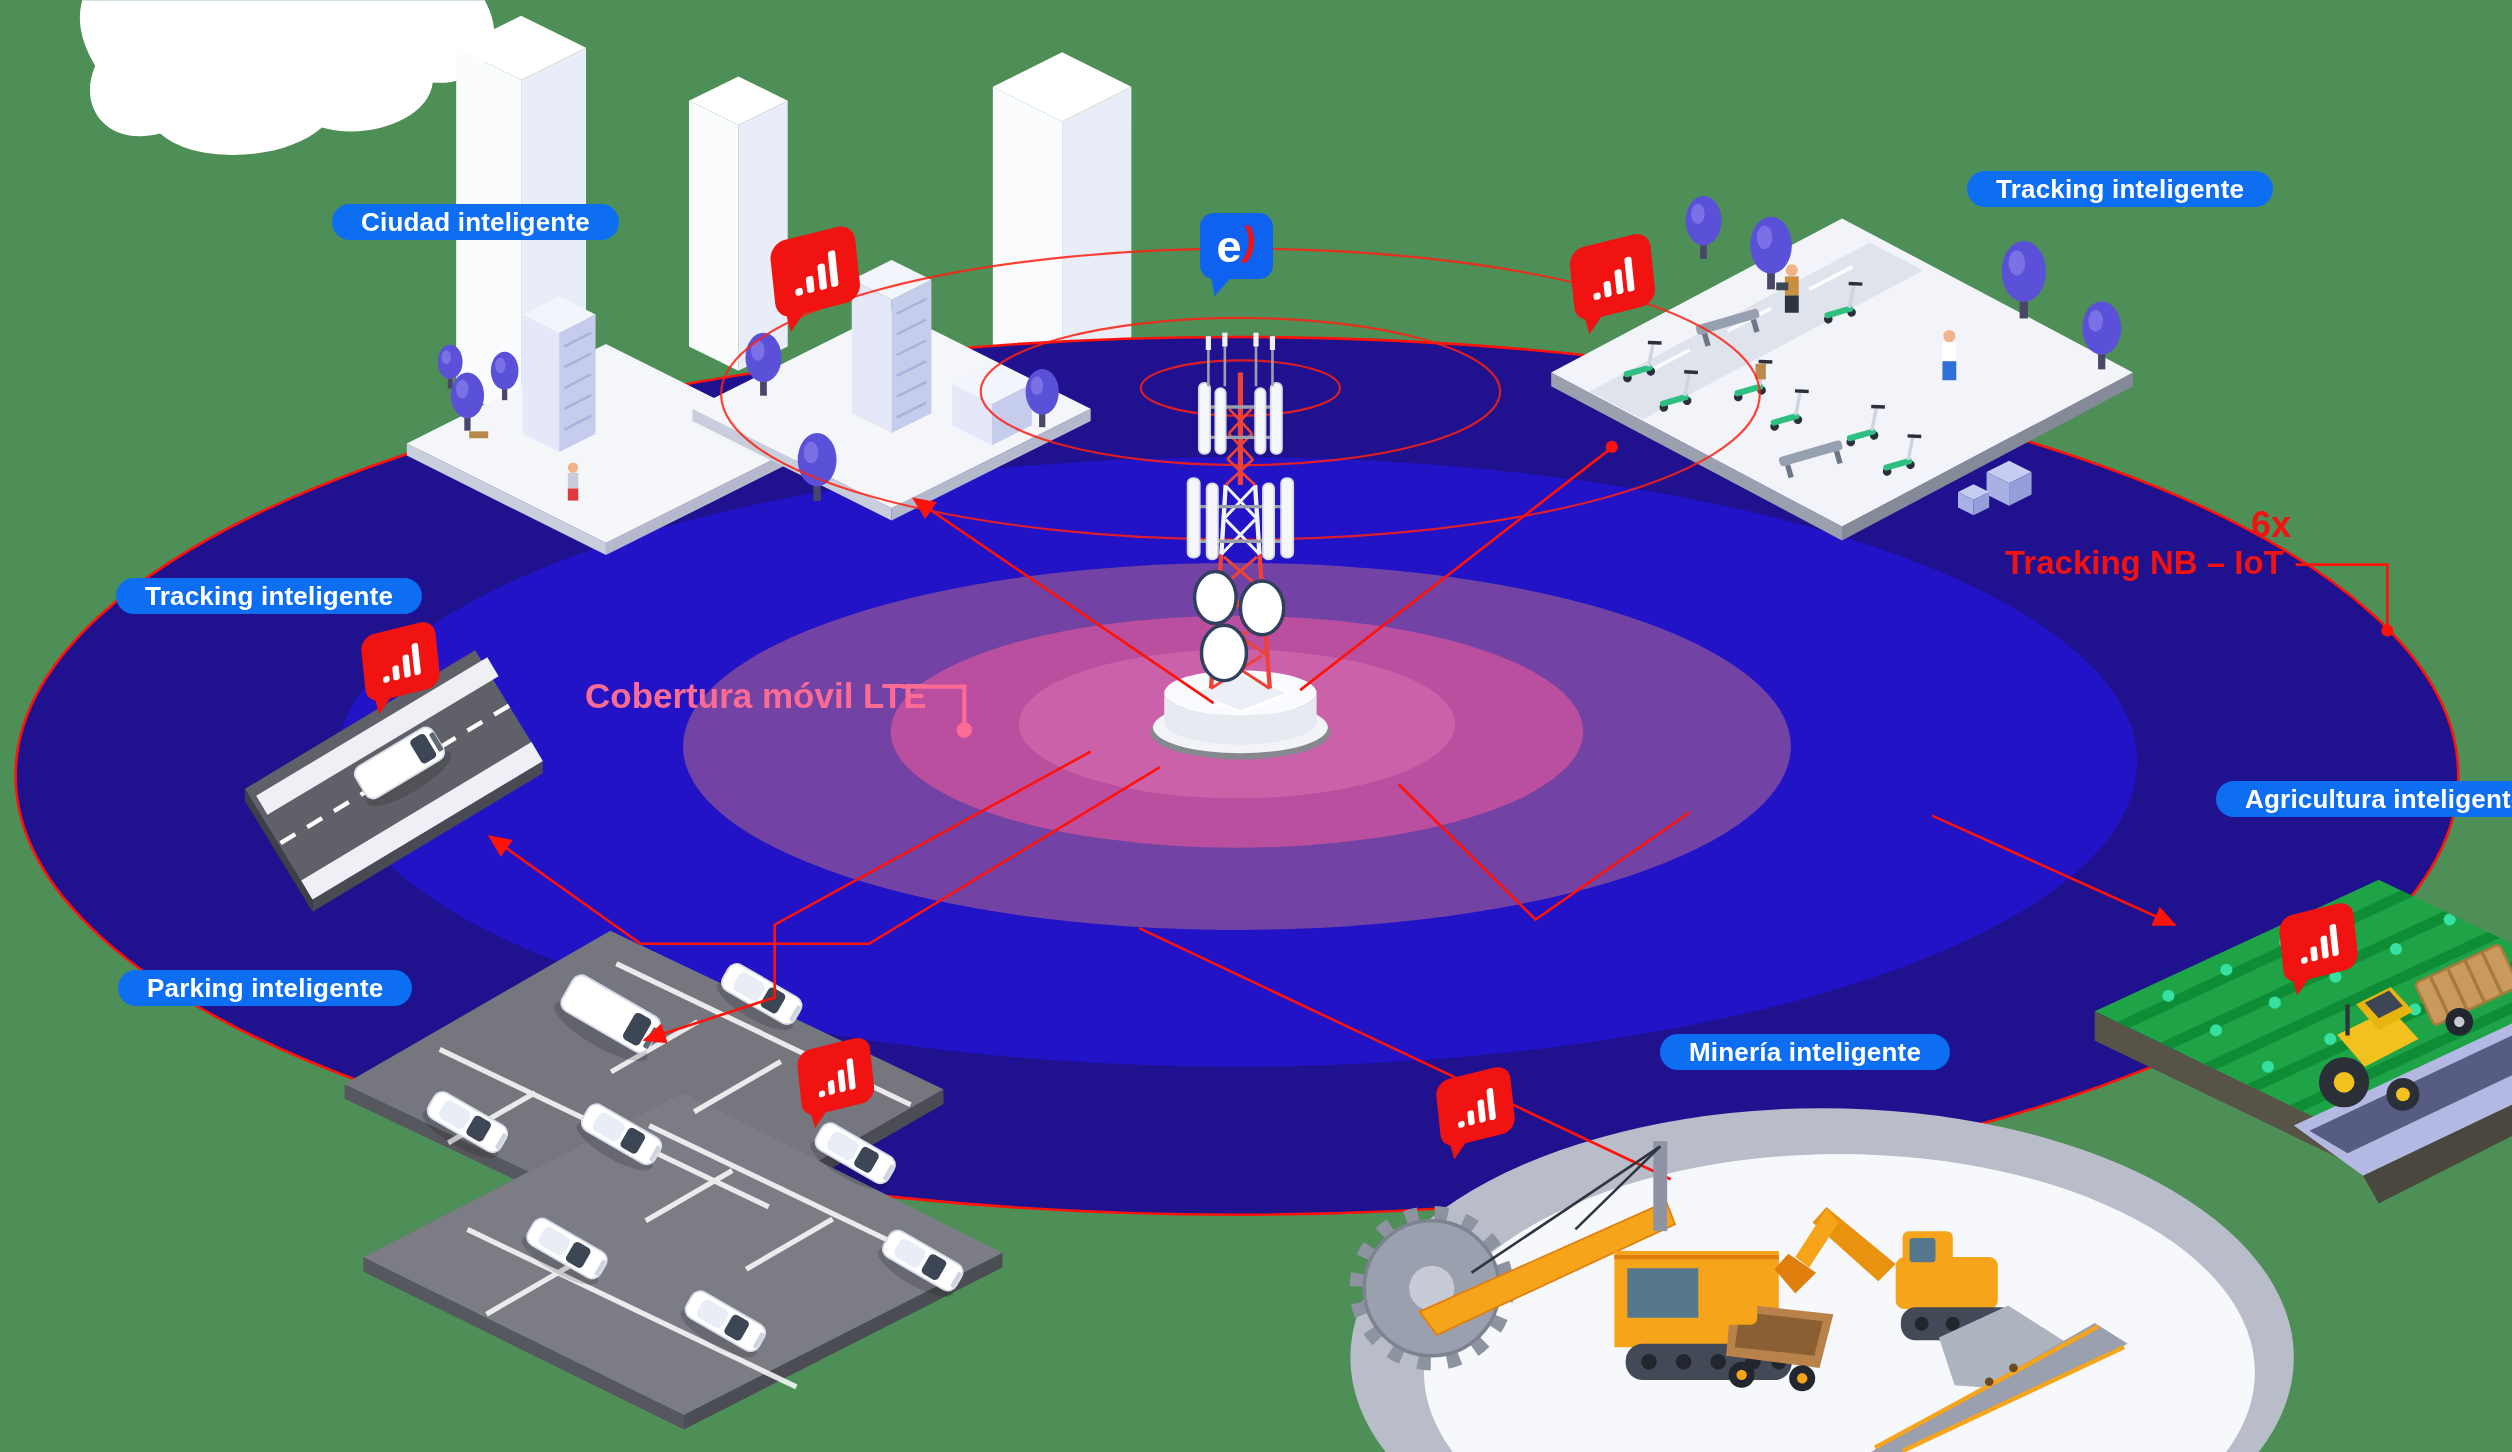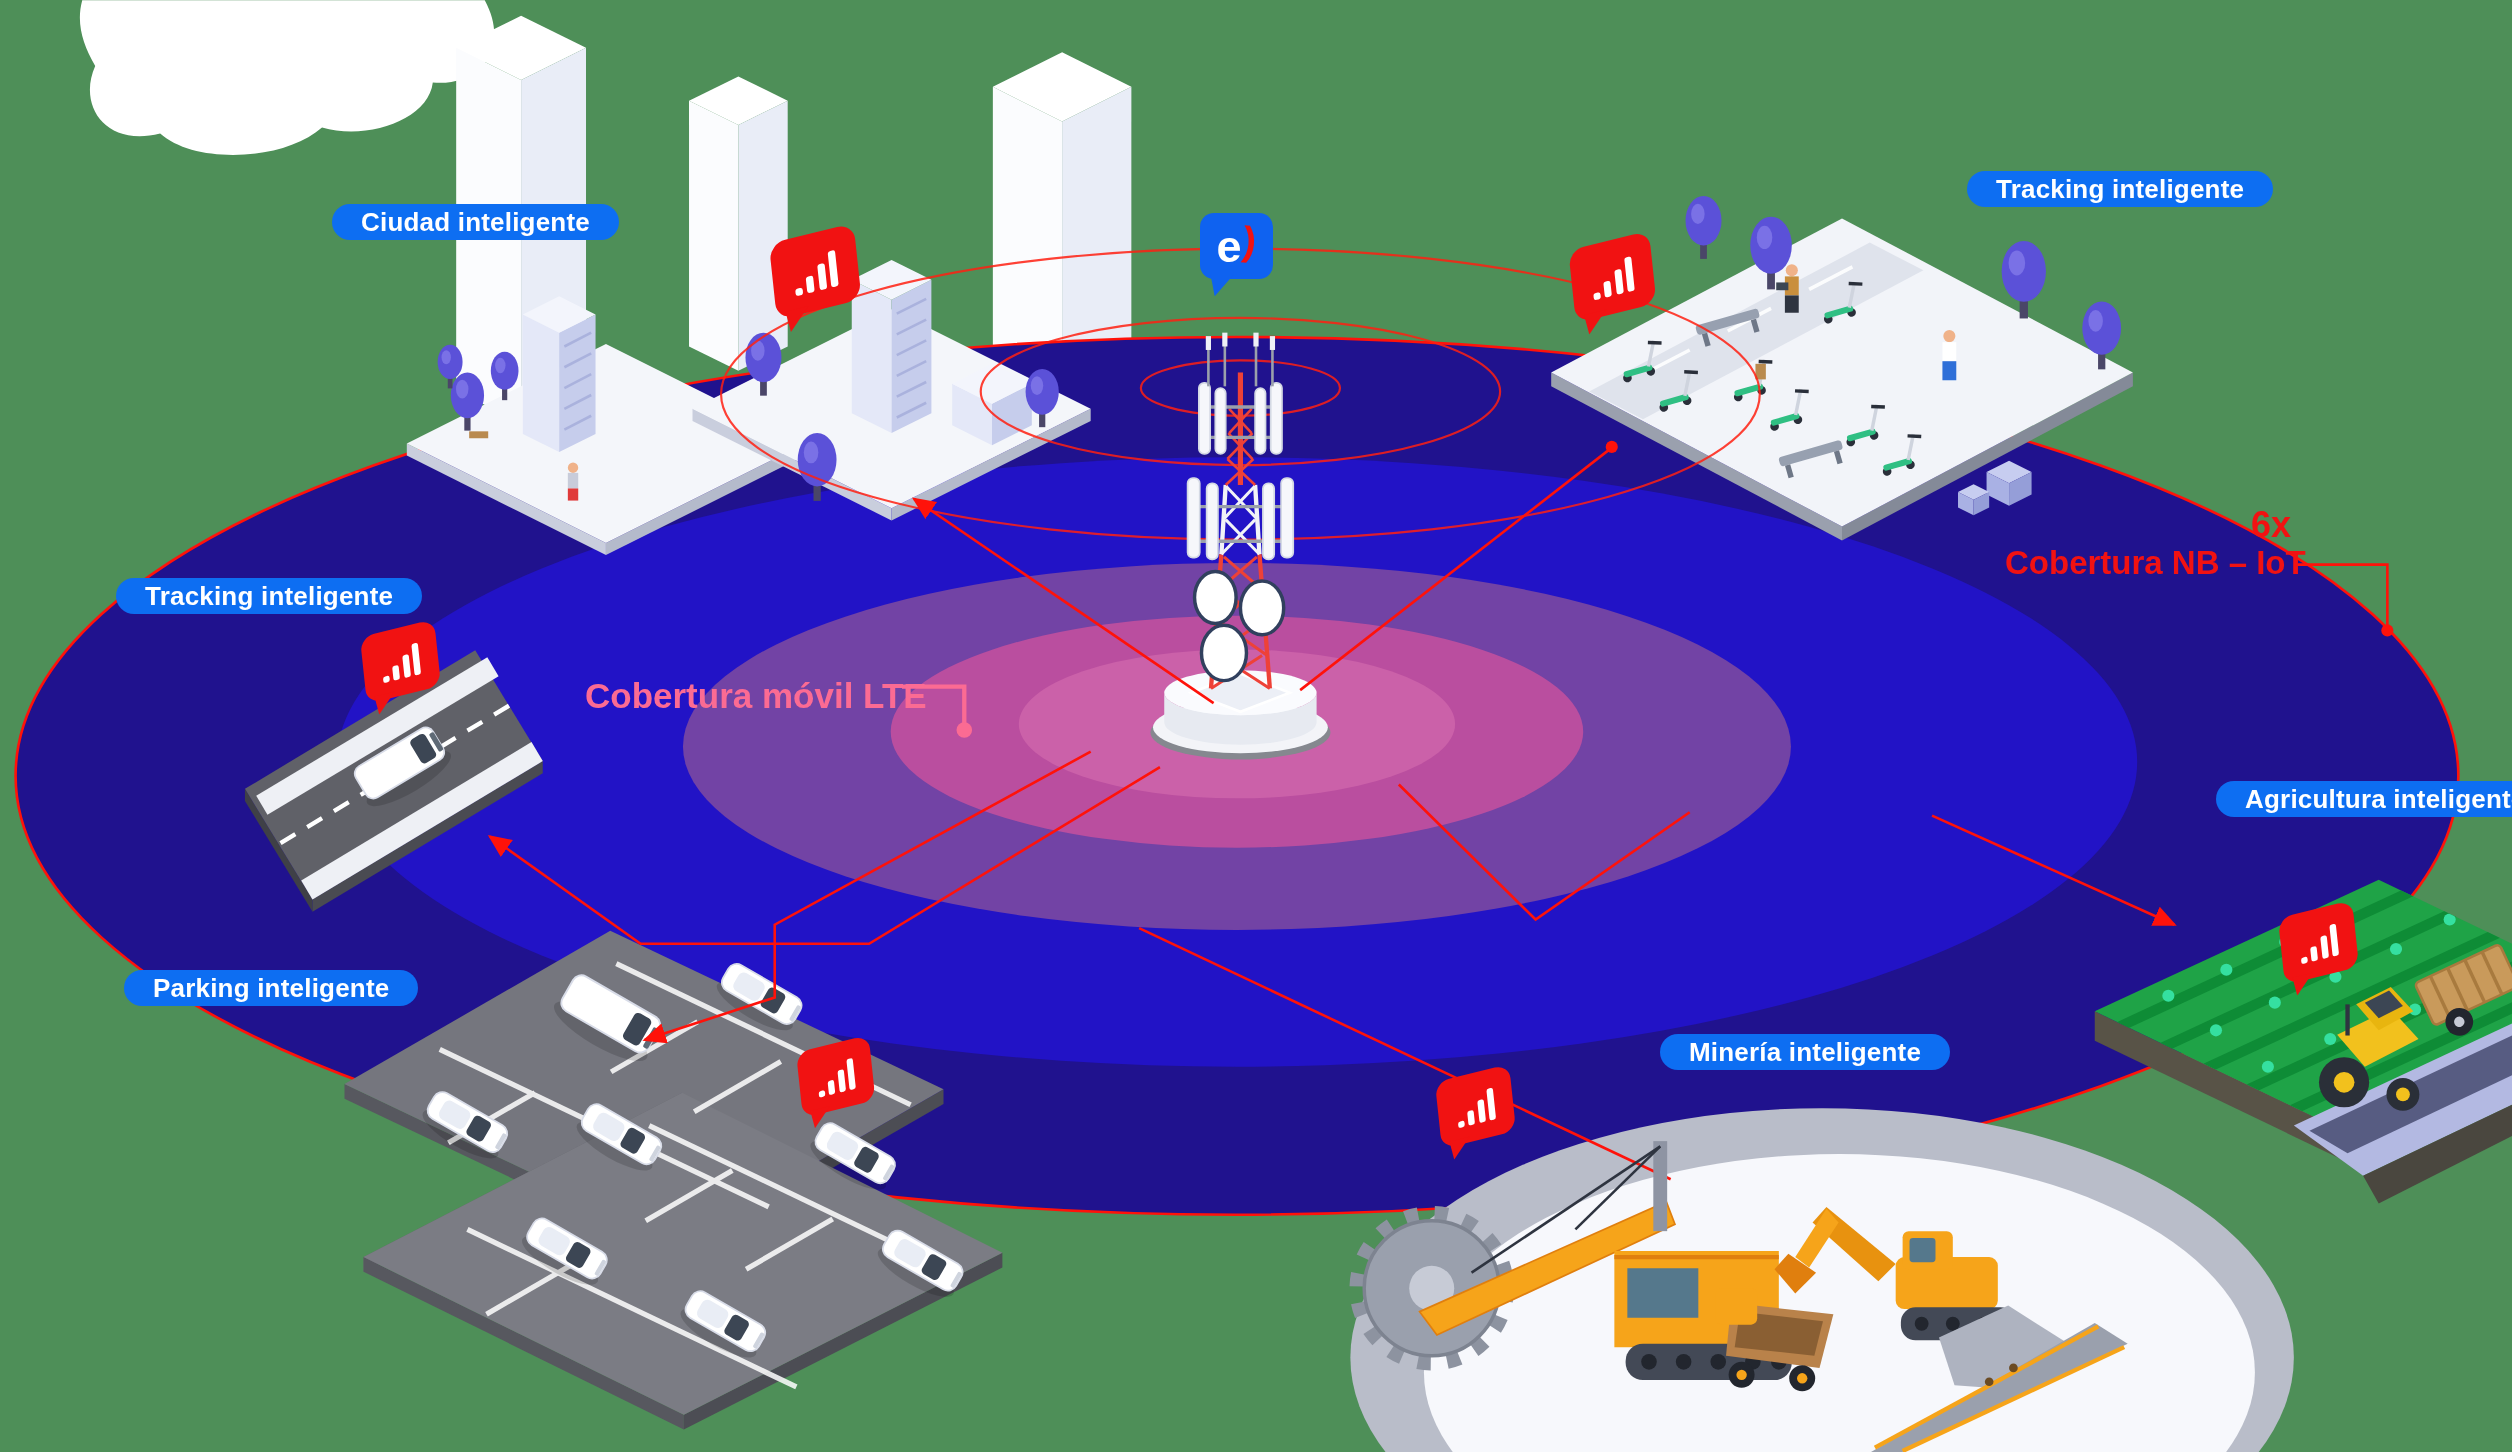--- a/index.html
+++ b/index.html
@@ -510,33 +510,33 @@
 
 <div class="pill" style="left:332px;top:204px;">
   <span>Ciudad inteligente</span>
 </div>
 <div class="pill" style="left:1967px;top:171px;">
   <span>Tracking inteligente</span>
 </div>
 <div class="pill" style="left:116px;top:578px;">
   <span>Tracking inteligente</span>
 </div>
-<div class="pill" style="left:124px;top:970px;align-items:center;">
+<div class="pill" style="left:118px;top:970px;align-items:center;">
   <span>Parking inteligente</span>
 </div>
 <div class="pill" style="left:1660px;top:1034px;">
   <span>Minería inteligente</span>
 </div>
 <div class="pill" style="left:2216px;top:781px;">
   <span>Agricultura inteligente</span>
 </div>
 
 <div class="cov lte" style="left:585px;top:667px;margin-top:9px;">Cobertura móvil LTE</div>
 <div class="cov mult" style="left:2239px;top:504px;">6x</div>
-<div class="cov nb" style="left:2005px;top:544px;">Cobertura NB – IoT</div>
+<div class="cov nb" style="left:2005px;top:544px;">Tracking NB – IoT</div>
 
 <div class="bubble" style="left:777px;top:246px;--s:1.05;">
   <div class="bars">
         <span class="b1"></span>
         <span class="b2"></span>
         <span class="b3"></span>
         <span class="b4"></span>
       </div>
 </div>
 <div class="bubble" style="left:1576px;top:249px;--s:1.0;">

